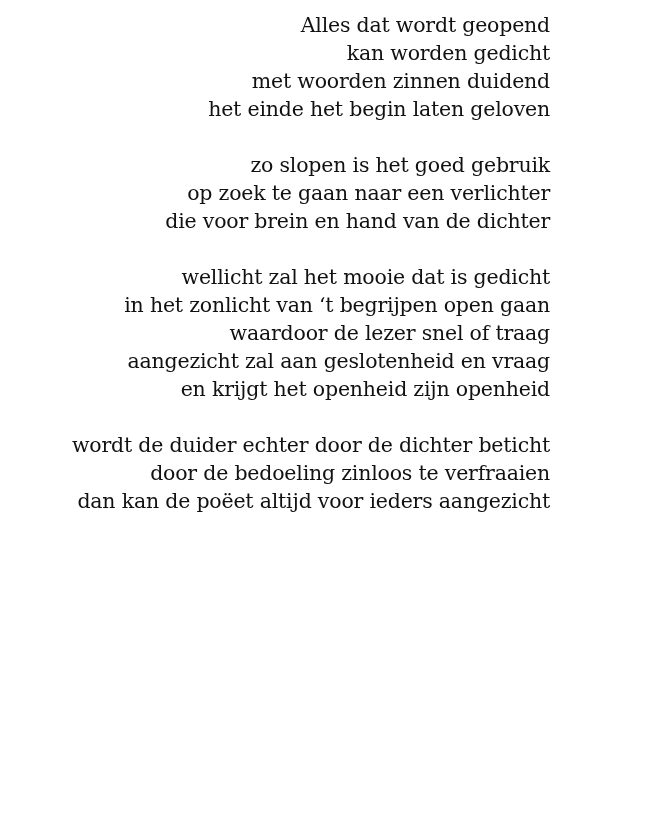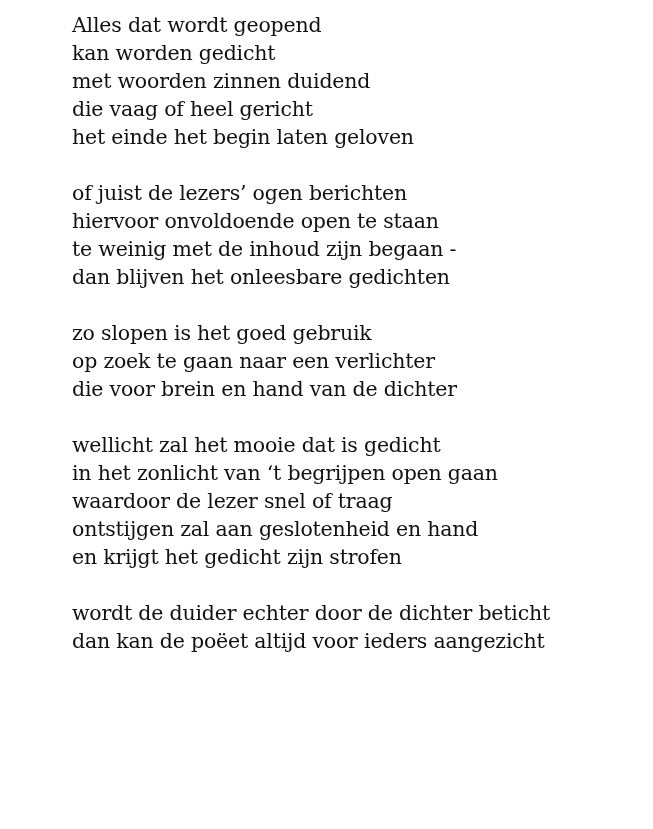--- a/index.html
+++ b/index.html
@@ -8,48 +8,42 @@
       position: absolute;
       left: 72px;
       top: 11px;
       font-family: "DejaVu Serif", "Liberation Serif", serif;
       font-size: 20.5px;
       line-height: 28px;
       color: #111111;
       letter-spacing: -0.2px;
     }
     .stanza { margin: 0 0 28px 0; }
-    .line { display: block; white-space: nowrap; height: 28px; }
+    .line { display: block; white-space: nowrap; height: 28px; text-align: right; }
   </style>
 </head>
 <body>
 
 <div class="poem">
   <div class="stanza">
     <span class="line">Alles dat wordt geopend</span>
     <span class="line">kan worden gedicht</span>
     <span class="line">met woorden zinnen duidend</span>
-    <span class="line">die vaag of heel gericht</span>
     <span class="line">het einde het begin laten geloven</span>
-  </div>
-  <div class="stanza">
-    <span class="line">of juist de lezers’ ogen berichten</span>
-    <span class="line">hiervoor onvoldoende open te staan</span>
-    <span class="line">te weinig met de inhoud zijn begaan -</span>
-    <span class="line">dan blijven het onleesbare gedichten</span>
   </div>
   <div class="stanza">
     <span class="line">zo slopen is het goed gebruik</span>
     <span class="line">op zoek te gaan naar een verlichter</span>
     <span class="line">die voor brein en hand van de dichter</span>
   </div>
   <div class="stanza">
     <span class="line">wellicht zal het mooie dat is gedicht</span>
     <span class="line">in het zonlicht van ‘t begrijpen open gaan</span>
     <span class="line">waardoor de lezer snel of traag</span>
-    <span class="line">ontstijgen zal aan geslotenheid en hand</span>
-    <span class="line">en krijgt het gedicht zijn strofen</span>
+    <span class="line">aangezicht zal aan geslotenheid en vraag</span>
+    <span class="line">en krijgt het openheid zijn openheid</span>
   </div>
   <div class="stanza">
     <span class="line">wordt de duider echter door de dichter beticht</span>
+    <span class="line">door de bedoeling zinloos te verfraaien</span>
     <span class="line">dan kan de poëet altijd voor ieders aangezicht</span>
   </div>
 </div>
 
 </body></html>

